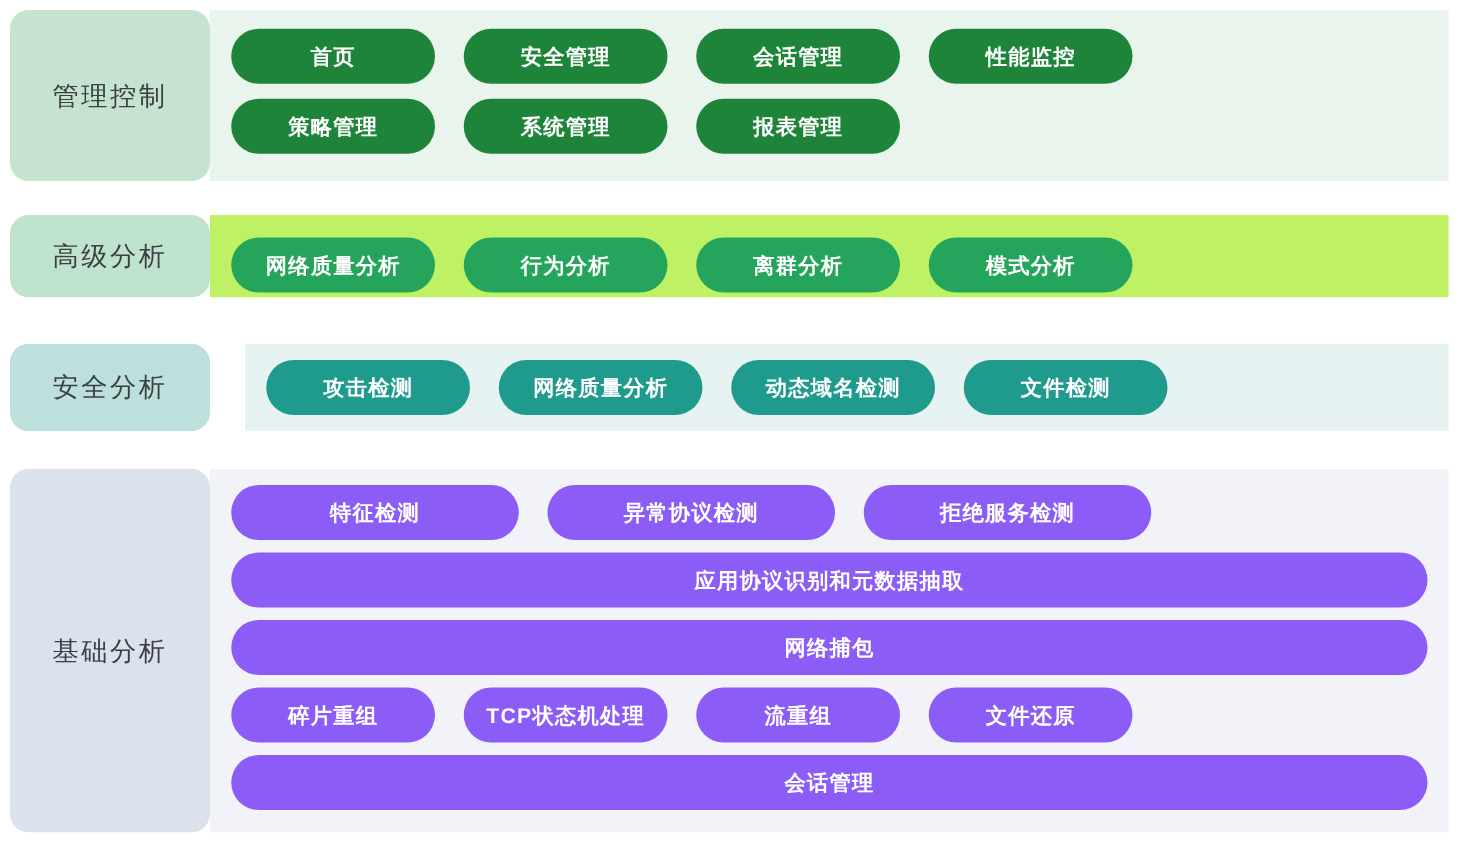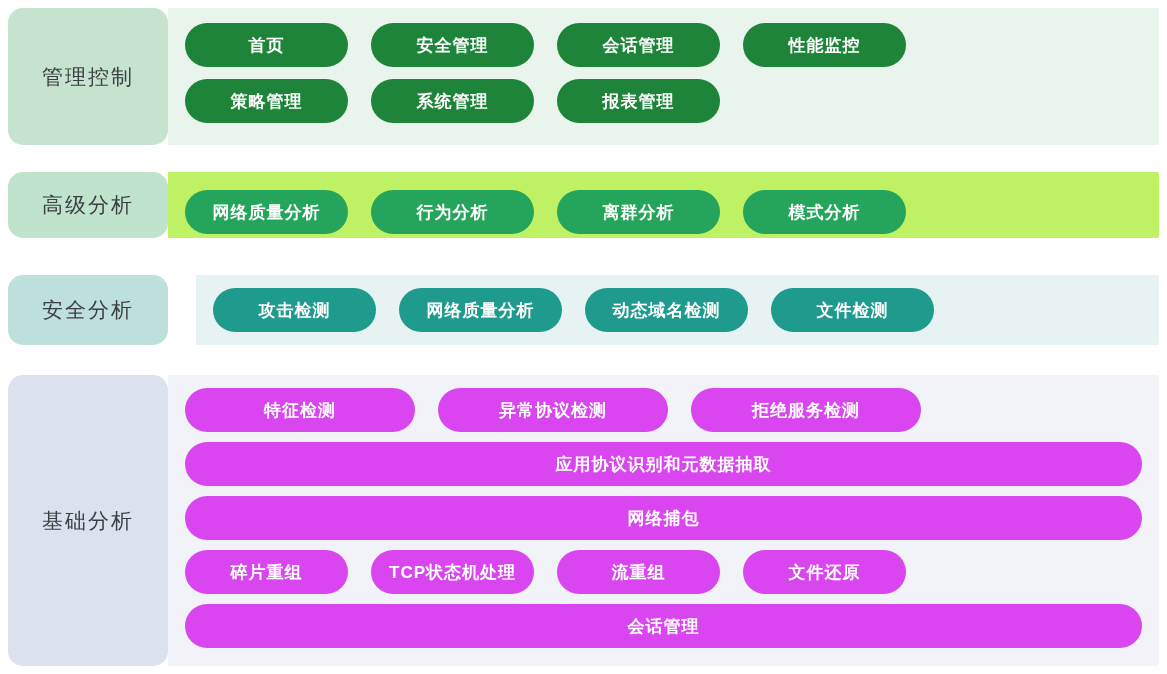--- a/index.html
+++ b/index.html
@@ -103,21 +103,21 @@
   .pill-teal { background: #1f9b8e; }
 
   
   #layer-base {
     top: 375px;
     height: 291px;
   }
   #layer-base .layer-label { background: #dbe1ed; }
   #layer-base .layer-body  { background: #f1f3f8; padding-top: 13px; }
   #layer-base .pill-row + .pill-row { margin-top: 10px; }
-  .pill-blue { background: #d946ef; }
+  .pill-blue { background: #8b5cf6; }
 
   .row3col .pill { flex: 0 0 230px; }
   .row4col .pill { flex: 0 0 163px; }
 </style>
 </head>
 <body>
 
 <div class="diagram">
 
   <section class="layer" id="layer-management">

